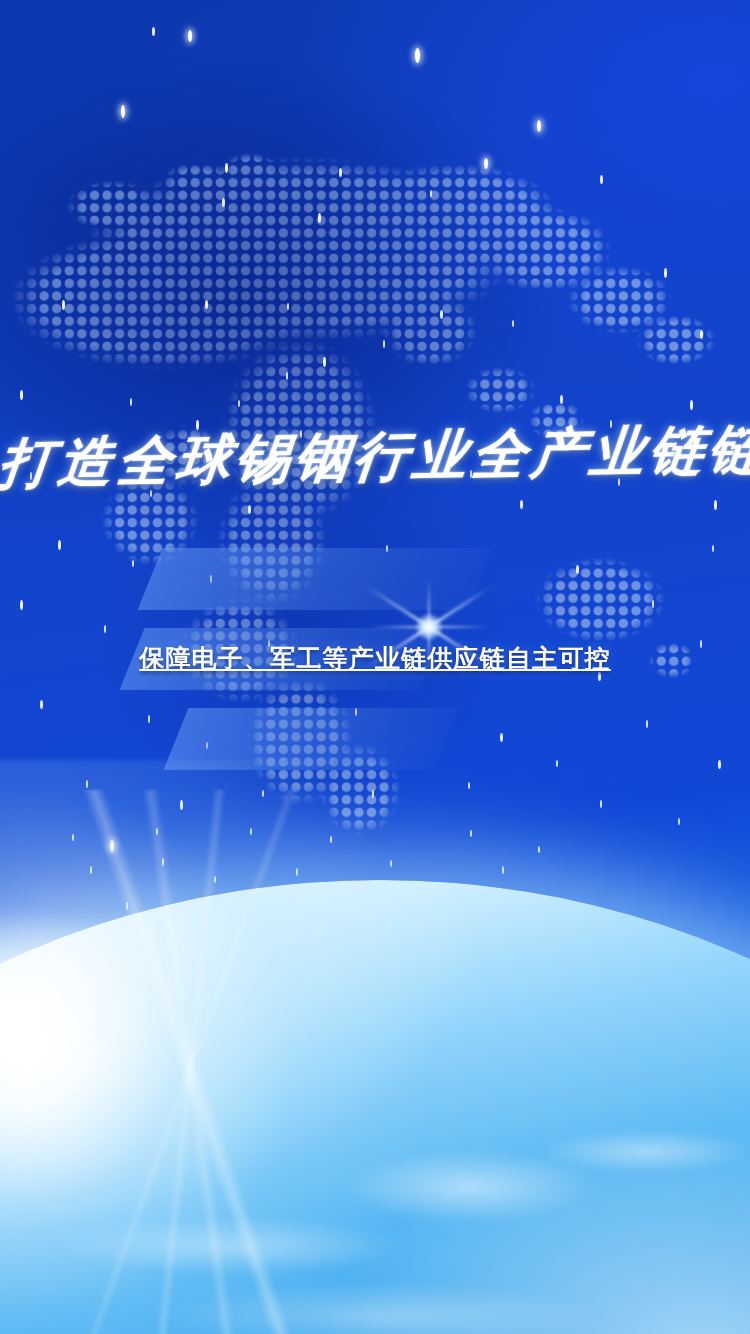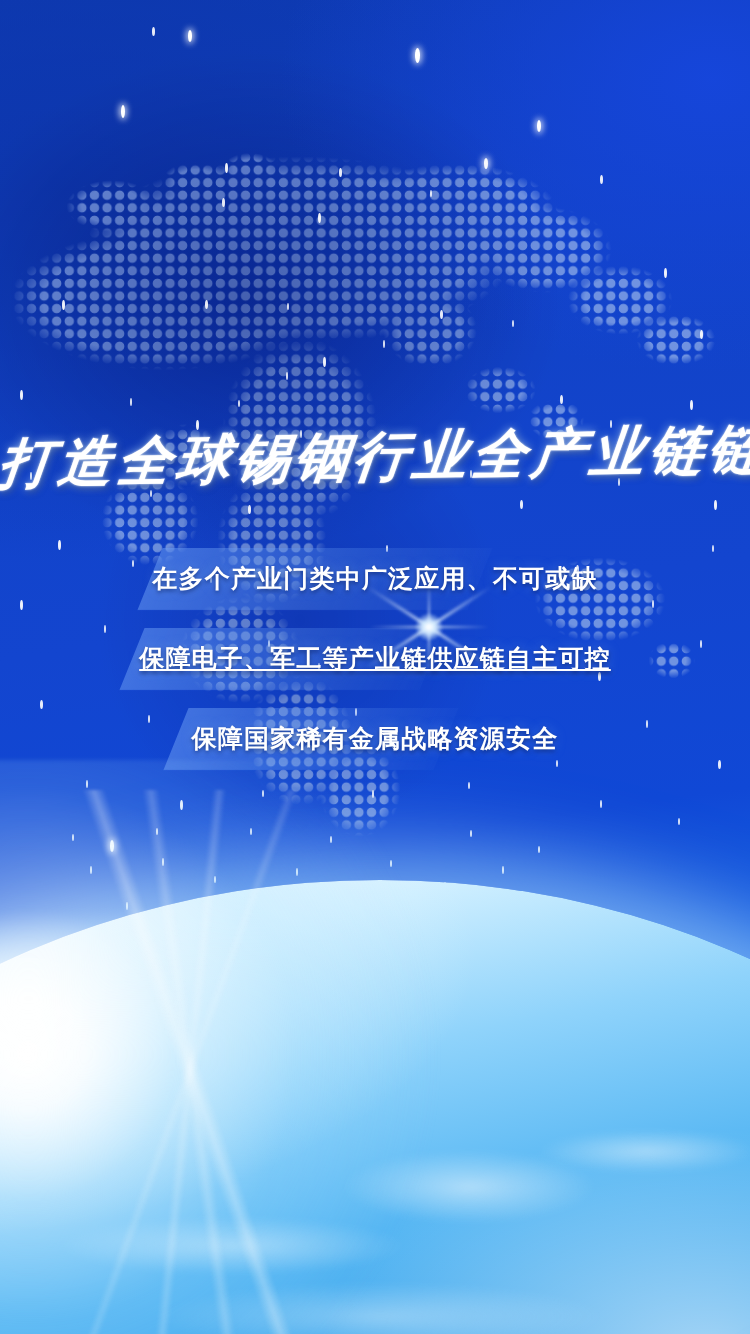--- a/index.html
+++ b/index.html
@@ -350,17 +350,15 @@
   </div>
 
   <div class="earth-glow"></div>
   <div class="earth"></div>
   <div class="clouds"></div>
   <div class="sun-flare"></div>
   <div class="sun-rays"></div>
 
   <div id="headline">打造全球锡铟行业全产业链链主</div>
 
-  <div class="sub" id="sub0">在多个产业门类中广泛应用、不可或缺</div>
   <div class="sub" id="sub1">保障电子、军工等产业链供应链自主可控</div>
-  <div class="sub" id="sub2">保障国家稀有金属战略资源安全</div>
 
 </div>
 
 </body></html>

